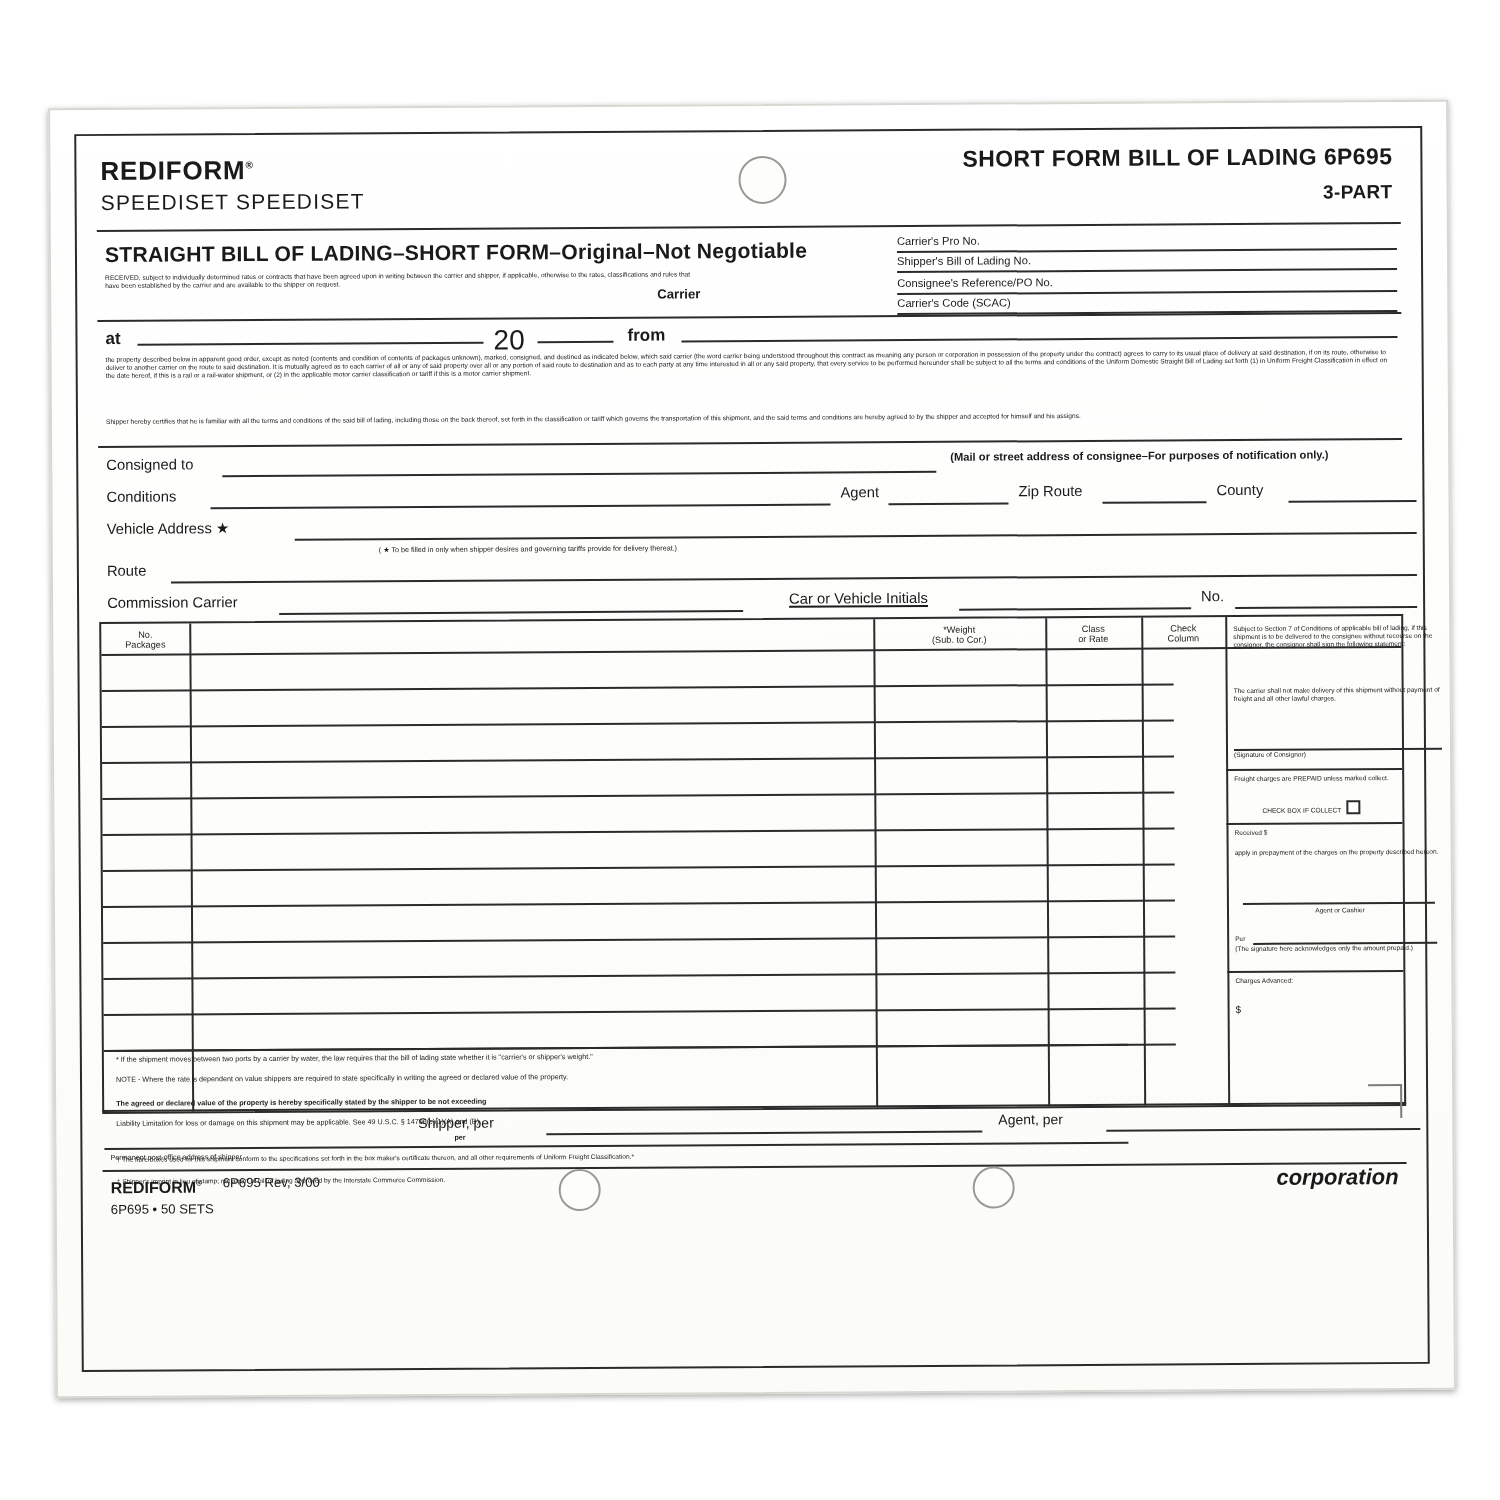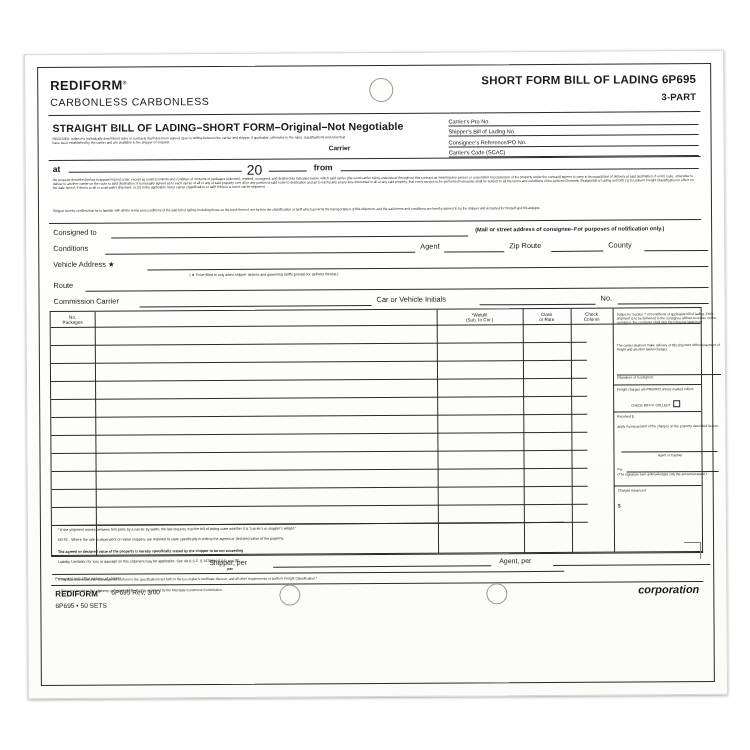--- a/index.html
+++ b/index.html
@@ -120,21 +120,21 @@
 </style>
 </head>
 <body>
 
 <div class="page">
   <div class="sheet">
     <div class="frame">
 
       <div class="hdr">
         <div class="brand"><span>REDIFORM</span><sup>®</sup></div>
-        <div class="speedi">CARBONLESS CARBONLESS</div>
+        <div class="speedi">SPEEDISET SPEEDISET</div>
         <div class="punch" style="left:331px;top:12px;width:22px;height:22px;"></div>
         <div class="hdr-right">
           <div class="l1">SHORT FORM BILL OF LADING 6P695</div>
           <div class="l2">3-PART</div>
         </div>
         <div class="hdr-rule"></div>
       </div>
 
       <div class="titleblk">
         <div class="maintitle">STRAIGHT BILL OF LADING–SHORT FORM–Original–Not Negotiable</div>
@@ -186,21 +186,21 @@
 
         <div class="lbl" style="left:14px;top:192px;"><span>Vehicle  Address</span> <span>★</span></div>
         <div class="fline" style="left:108px;top:202px;width:561px;border-bottom:1px solid #2b2b2b;"></div>
         <div class="tiny" style="position:absolute;left:150px;top:206px;">( ★ To be filled in only when shipper desires and governing tariffs provide for delivery thereat.)</div>
 
         <div class="lbl" style="left:14px;top:213px;">Route</div>
         <div class="fline" style="left:46px;top:223px;width:623px;border-bottom:1px solid #2b2b2b;"></div>
 
         <div class="lbl" style="left:14px;top:229px;">Commission Carrier</div>
         <div class="fline" style="left:100px;top:239px;width:232px;border-bottom:1px solid #2b2b2b;"></div>
-        <div class="lbl" style="left:337px;top:229px;">Car or Vehicle Initials</div>
+        <div class="lbl" style="left:355px;top:229px;text-decoration:underline;">Car or Vehicle Initials</div>
         <div class="fline" style="left:440px;top:239px;width:116px;border-bottom:1px solid #2b2b2b;"></div>
         <div class="lbl" style="left:561px;top:229px;">No.</div>
         <div class="fline" style="left:578px;top:239px;width:91px;border-bottom:1px solid #2b2b2b;"></div>
       </div>
 
       <div class="tbl" style="top:243px;height:244px;">
 
         <div class="vline" style="left:44px;"></div>
         <div class="vline" style="left:386px;"></div>
         <div class="vline" style="left:472px;"></div>

